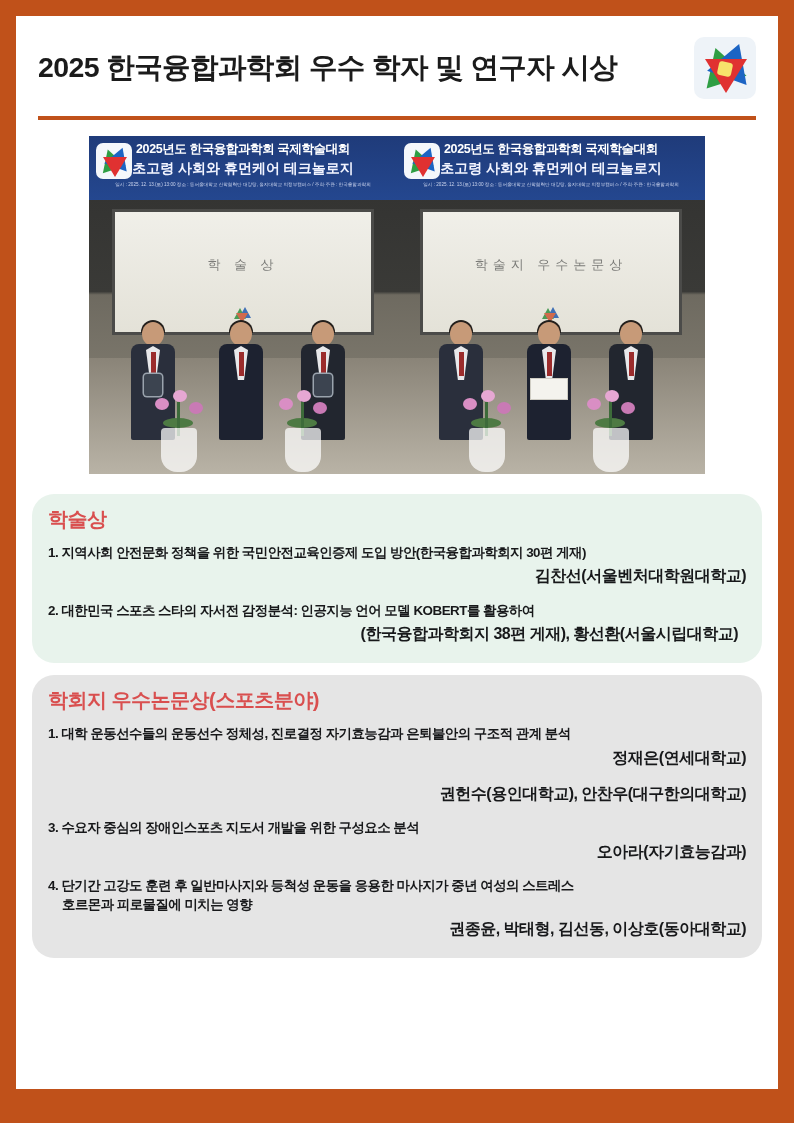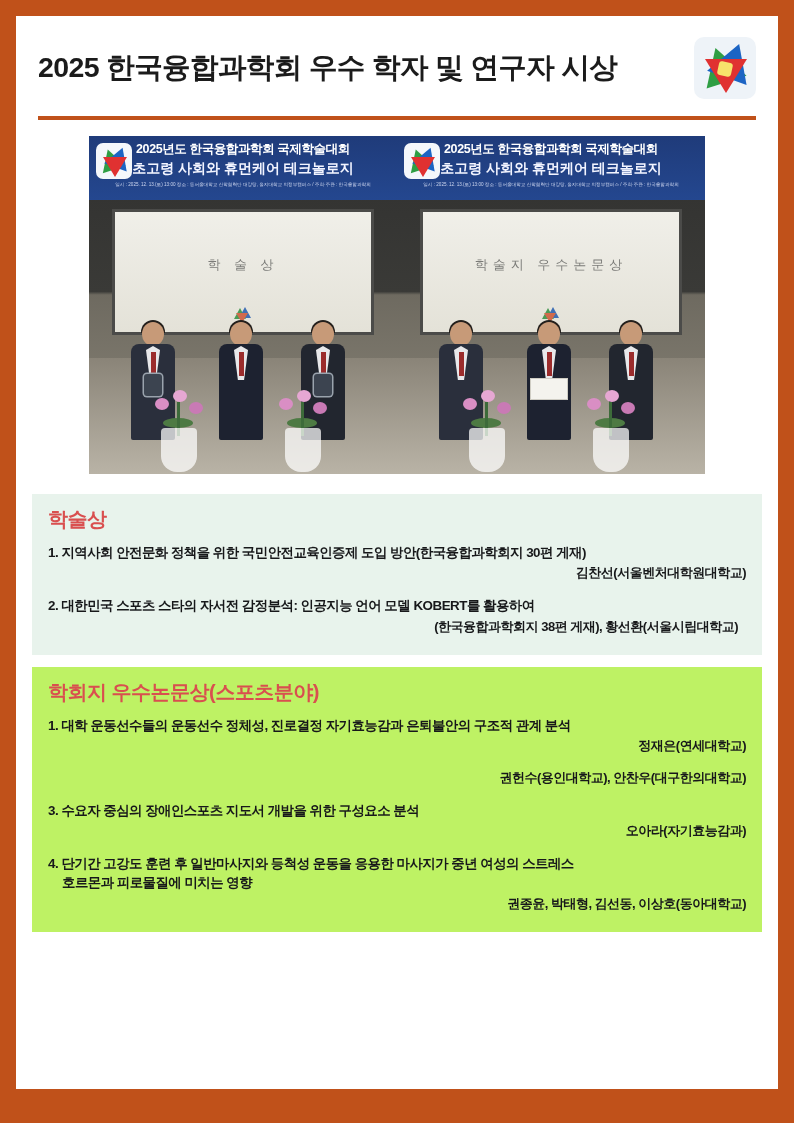--- a/index.html
+++ b/index.html
@@ -304,23 +304,24 @@
     left: 20px; bottom: 44px;
     width: 30px; height: 10px;
     border-radius: 50%;
     background: #4d7a43;
   }
 
   
   .section {
     margin: 10px 16px 0 16px;
     padding: 12px 16px 18px 16px;
+    border-radius: 22px;
   }
   .sec-green { background: #e8f3ec; }
-  .sec-peach { background: #bef264; margin-top: 12px; }
+  .sec-peach { background: #e5e5e5; margin-top: 12px; }
   .sec-title {
     font-size: 20px;
     font-weight: bold;
     color: #d94f4f;
     letter-spacing: -0.5px;
     margin-bottom: 10px;
   }
   .item {
     margin-bottom: 13px;
     font-size: 13.4px;
@@ -328,21 +329,21 @@
     color: #17181a;
     letter-spacing: -0.5px;
     line-height: 1.45;
   }
   .item:last-child { margin-bottom: 0; }
   .item-line2 {
     padding-left: 14px;
   }
   .item-authors {
     text-align: right;
-    font-size: 13px;
+    font-size: 16px;
     font-weight: bold;
     color: #17181a;
     letter-spacing: -0.5px;
     margin-top: 2px;
   }
   .item-authors.pad-right { padding-right: 8px; }
 </style>
 </head>
 <body>
 

